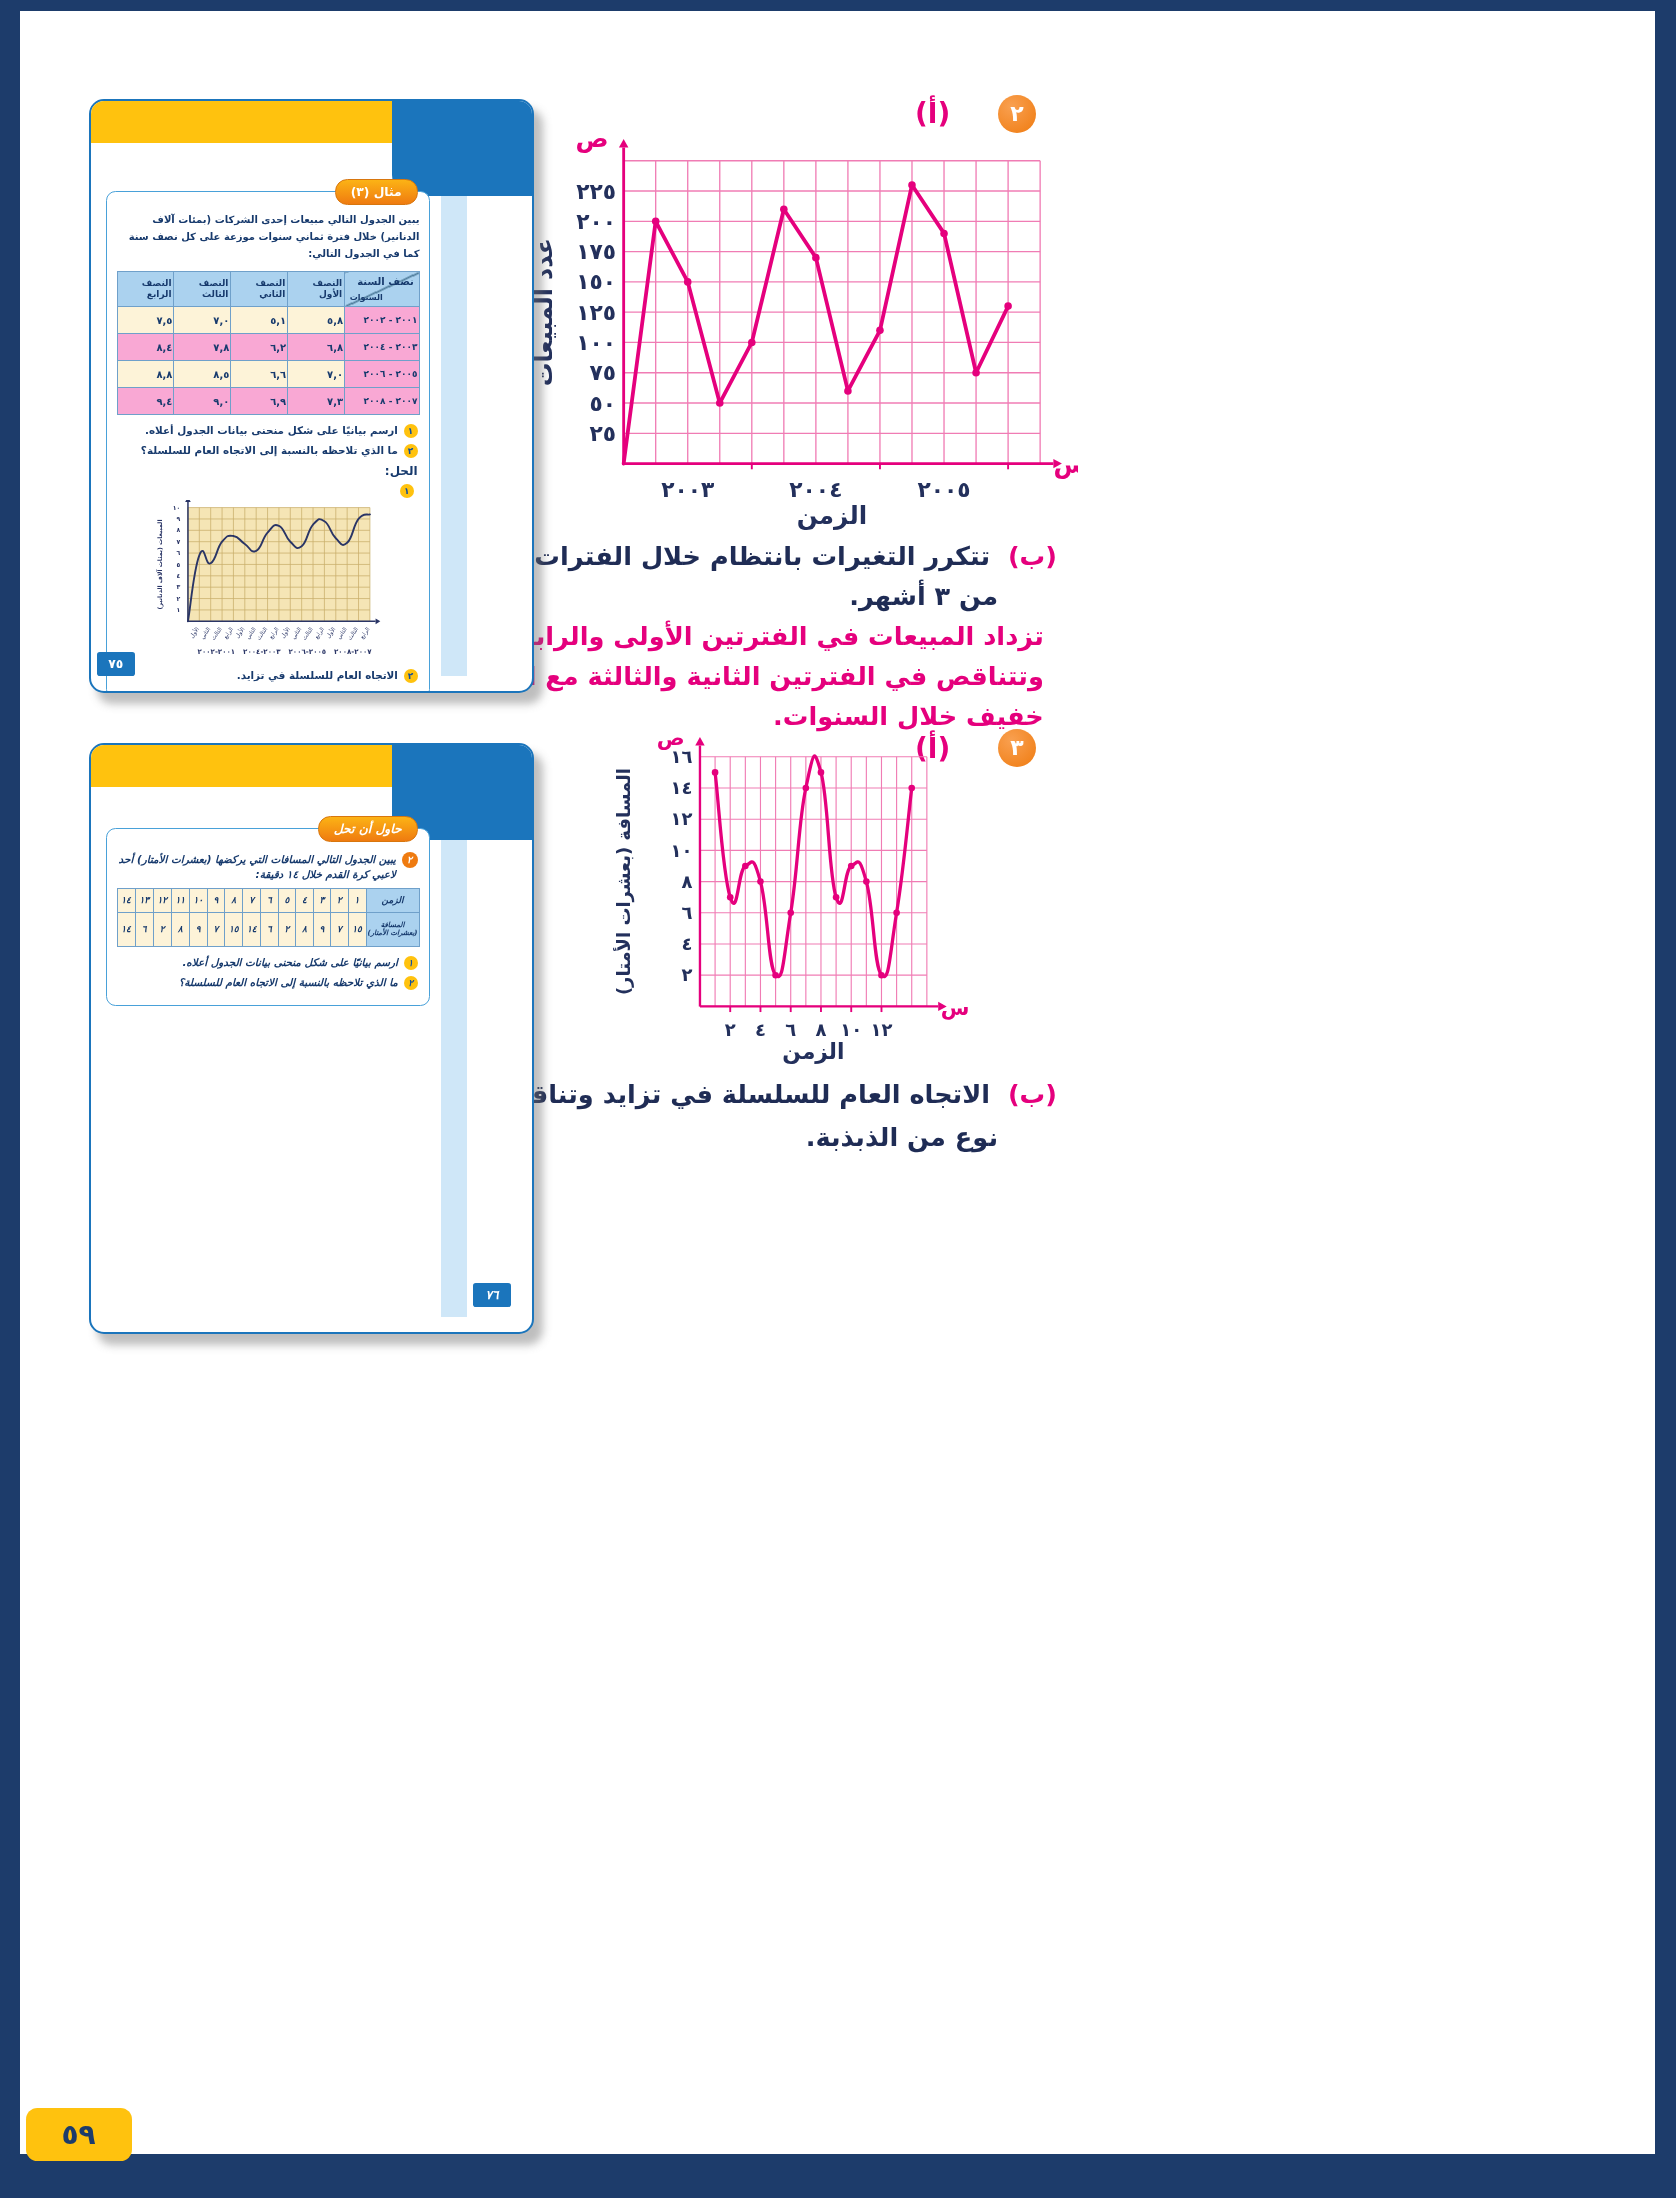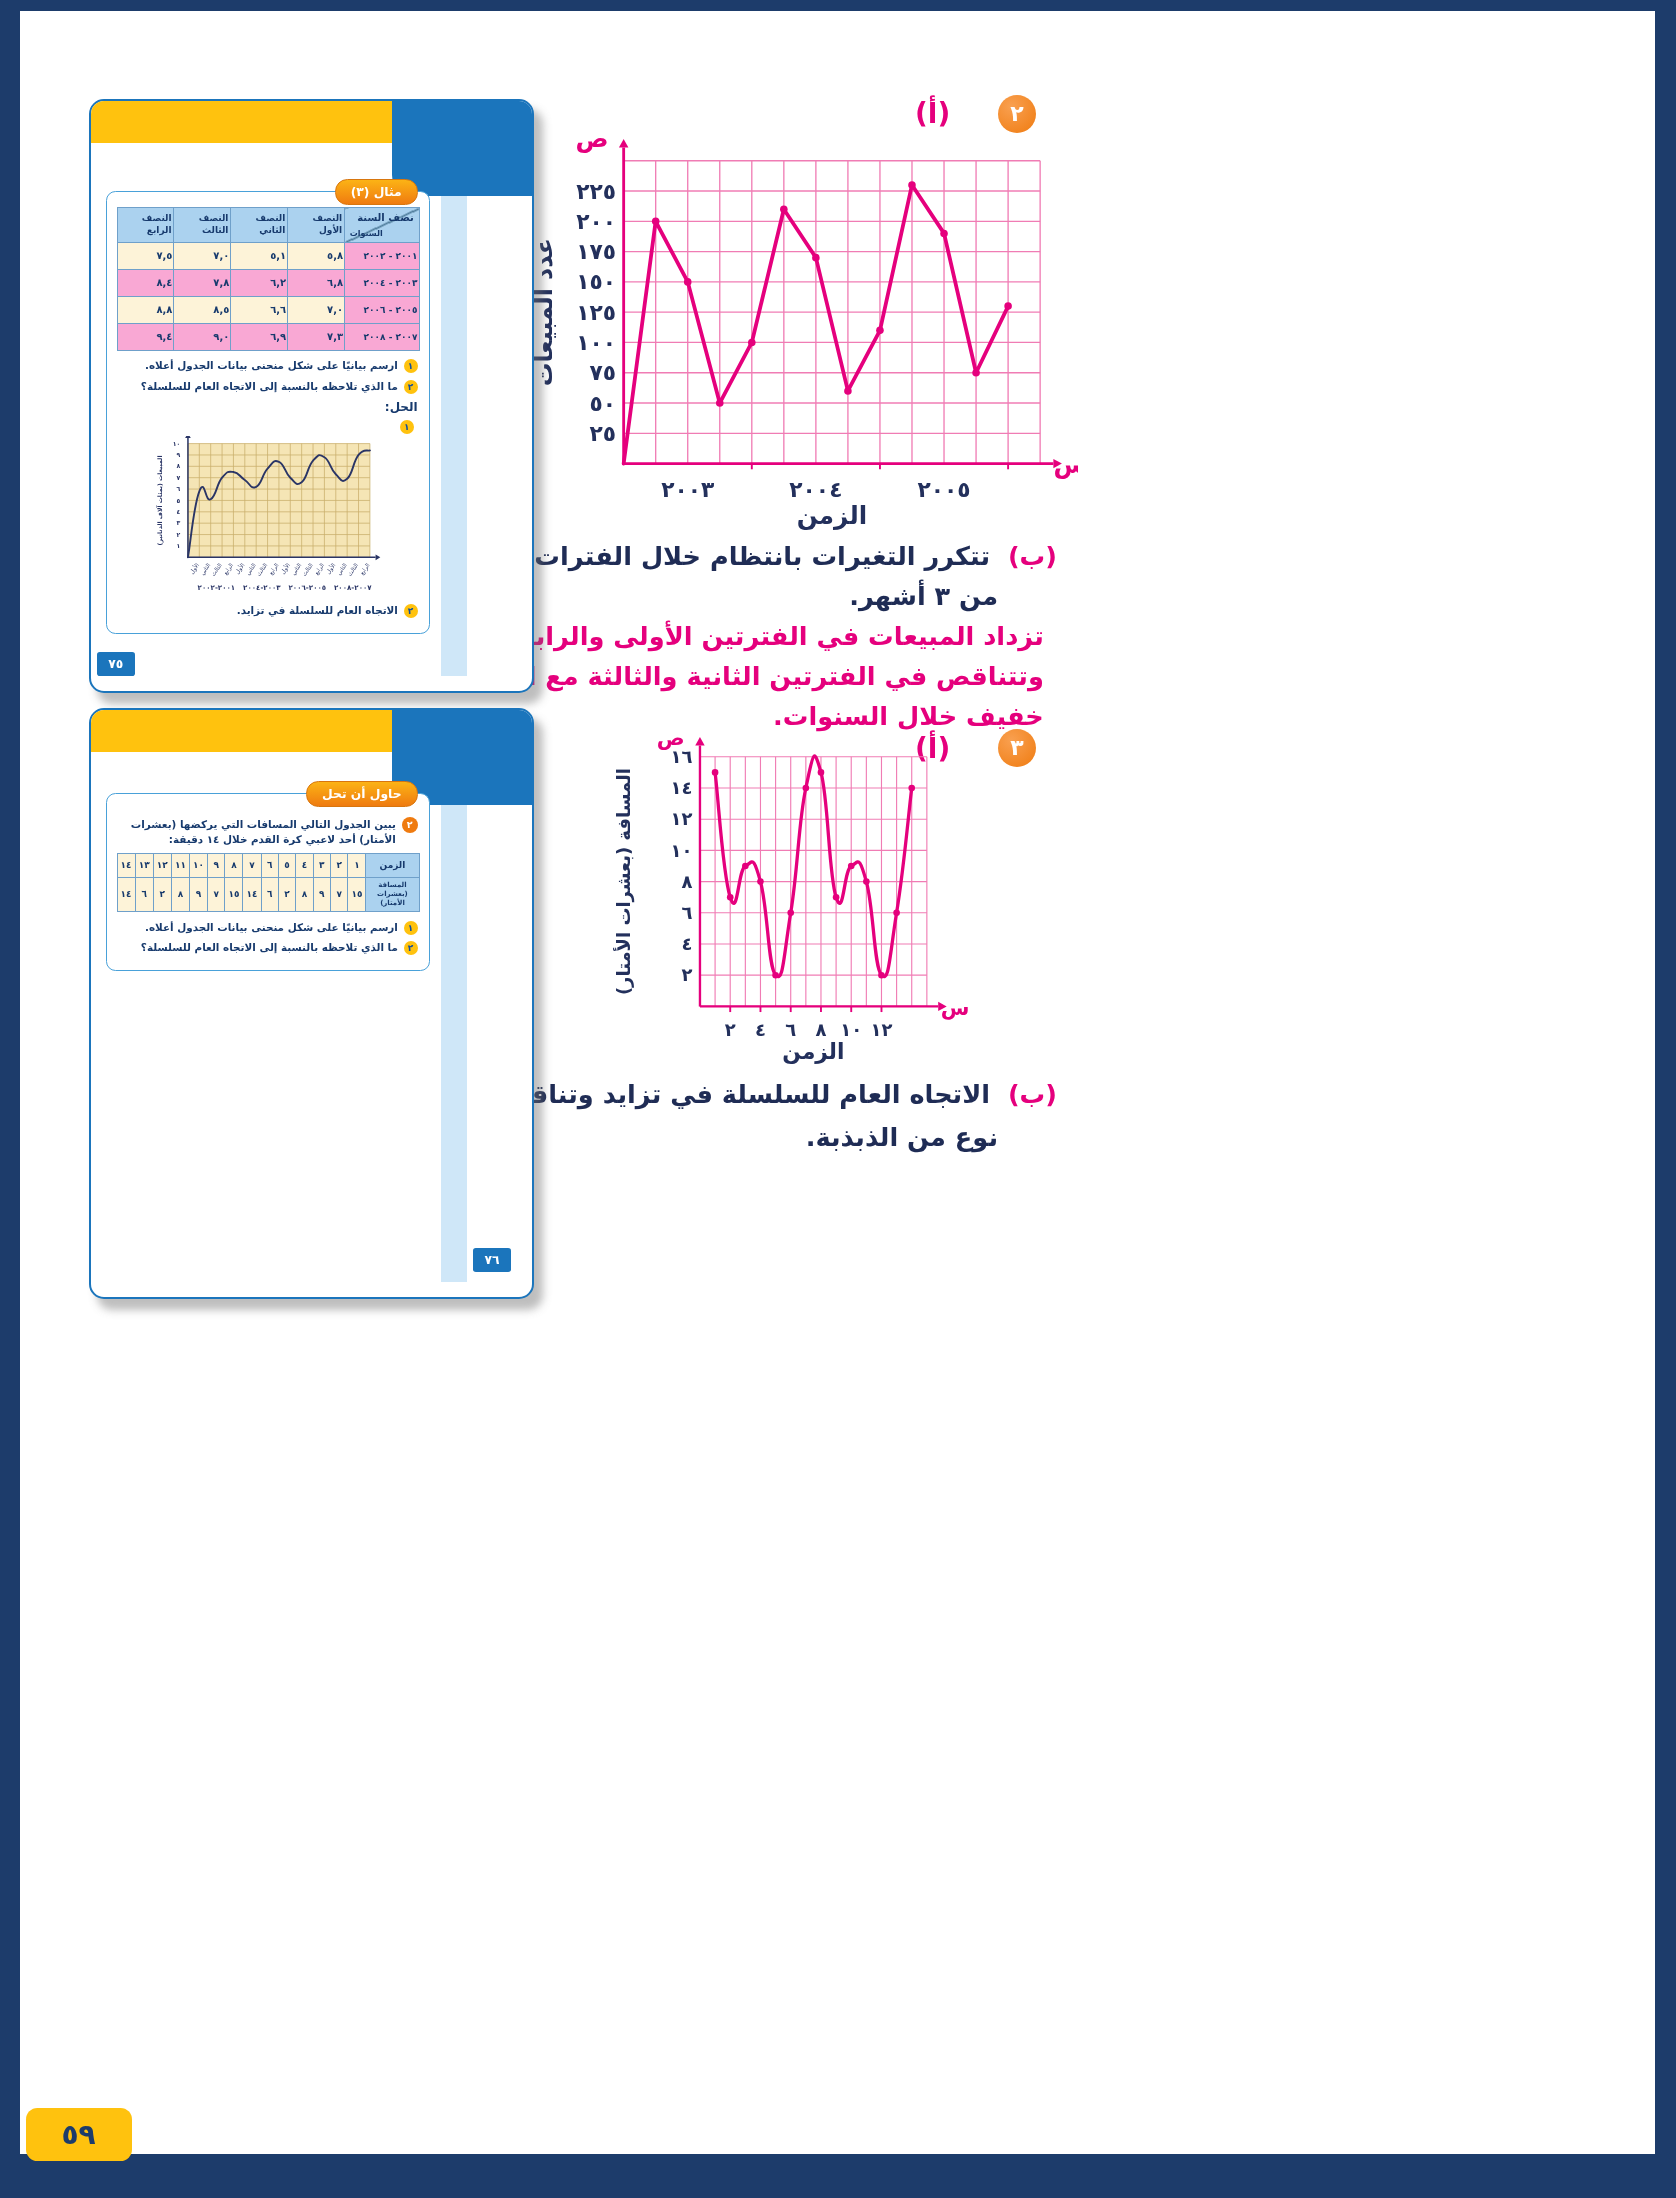--- a/index.html
+++ b/index.html
@@ -19,21 +19,21 @@
   .answer{position:absolute;width:492px;text-align:right;font-weight:bold;font-size:25.6px;line-height:40px;}
   #b2{left:566px;top:536px;} #b3{left:566px;top:1073px;line-height:43px;}
   .ln{white-space:nowrap;}
   .dark{color:#1f2c55;} .pink{color:#e5007d;}
   .ind{padding-right:59px;} .ind2{padding-right:13.2px;}
 
   
   .card{position:absolute;width:445px;background:#fff;border:2.8px solid #1b75bc;border-radius:15px;
     box-shadow:8.5px 10.4px 8.5px rgba(110,110,110,.45);overflow:hidden;box-sizing:border-box;}
   #card1{left:90px;top:99px;height:594px;}
-  #card2{left:90px;top:708px;height:591px;}
+  #card2{left:90px;top:743px;height:591px;font-style:italic;}
   .hd-yellow{position:absolute;left:0;top:0;width:305px;height:42px;background:#ffc20e;}
   .hd-blue{position:absolute;left:301px;top:0;right:0;height:95px;background:#1b75bc;border-bottom-left-radius:21px;}
   .side-strip{position:absolute;left:350px;top:95px;width:25.6px;bottom:15px;background:#cfe7f8;}
   .content-box{position:absolute;left:15px;top:90px;width:324px;border:1.9px solid #49a1d9;border-radius:9.5px;
     padding:15px 9.5px 9.5px;box-sizing:border-box;background:#fff;}
   #card2 .content-box{top:83px;}
   .badge{position:absolute;top:-13.2px;right:11.4px;height:24.6px;line-height:24.6px;padding:0 15px;border-radius:12.3px;
     background:linear-gradient(180deg,#fcb315,#ef7b10);color:#fff;font-size:12.3px;font-weight:bold;border:0.9px solid #d8760e;}
   .intro{margin:3.8px 0 9.5px;font-size:10px;font-weight:bold;color:#173a6d;line-height:1.7;text-align:right;}
   table{border-collapse:collapse;margin:0 auto 7.6px;direction:rtl;}
@@ -224,20 +224,21 @@
     <div class="ln"><span class="pink">(ب)</span>&nbsp;&nbsp;<span class="dark">الاتجاه العام للسلسلة في تزايد وتناقص مما يشكل</span></div>
     <div class="ln dark ind">نوع من الذبذبة.</div>
   </div>
 
   <div class="card" id="card1">
     <div class="hd-yellow"></div>
     <div class="hd-blue"></div>
     <div class="side-strip"></div>
     <div class="content-box">
       <div class="badge">مثال (٣)</div>
+      <p class="intro">يبين الجدول التالي مبيعات إحدى الشركات (بمئات آلاف الدنانير) خلال فترة ثماني سنوات موزعة على كل نصف سنة كما في الجدول التالي:</p>
       <table id="card1-table">
           <thead>
             <tr>
               <th class="corner">
                 <span class="c-top">نصف السنة</span>
                 <span class="c-bot">السنوات</span>
               </th>
               <th>النصف الأول</th>
               <th>النصف الثاني</th>
               <th>النصف الثالث</th>

